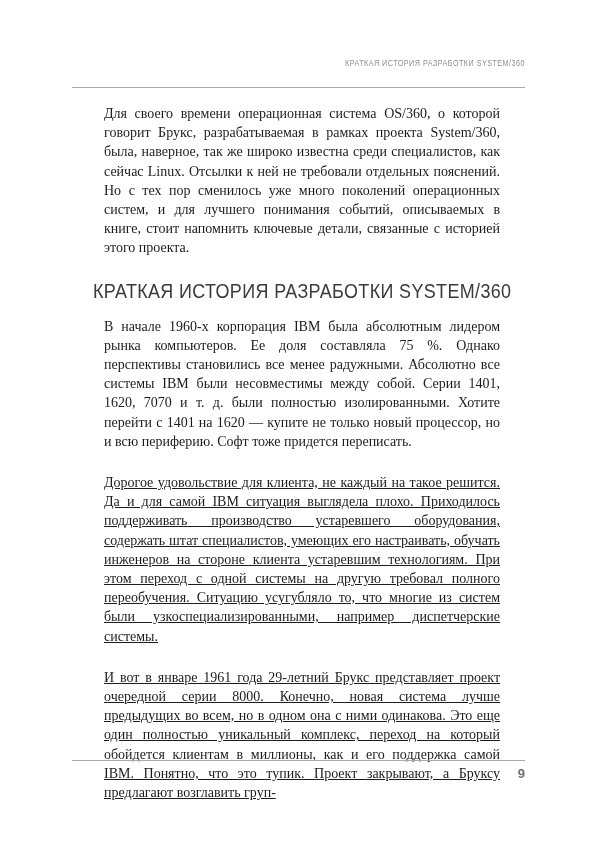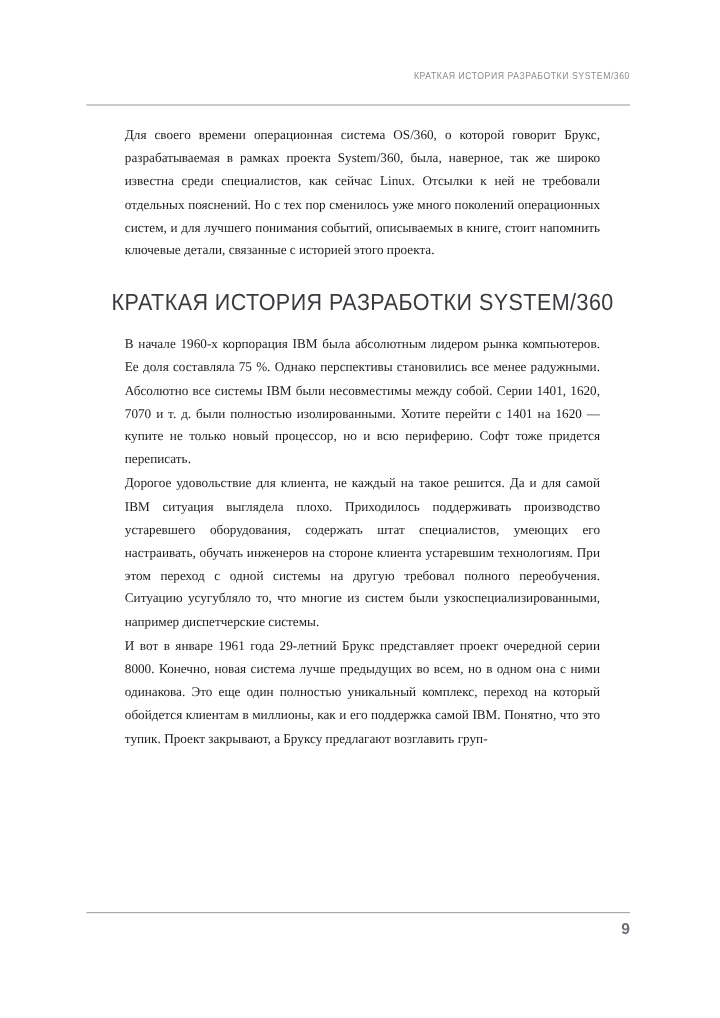--- a/index.html
+++ b/index.html
@@ -77,30 +77,31 @@
   
   .column {
     position: absolute;
     left: 104px;
     top: 104px;
     width: 396px;
   }
 
   p.body-par {
     margin: 0 0 0 0;
-    font-size: 11px;
+    font-size: 14px;
     line-height: 19.2px;
     text-align: justify;
     text-justify: inter-word;
     hyphens: manual;
     color: #1c1c1c;
   }
 
   p.body-par + p.body-par {
-    margin-top: 1px;
+    margin-top: 22px;
+    text-decoration: underline;
   }
 
   .section-heading {
     margin: 22px 0 14px -11px;
     font-family: "Liberation Sans Narrow", "Liberation Sans", sans-serif;
     font-weight: 400;
     font-size: 19.5px;
     letter-spacing: 0.4px;
     color: #3a3a3f;
     text-transform: uppercase;

